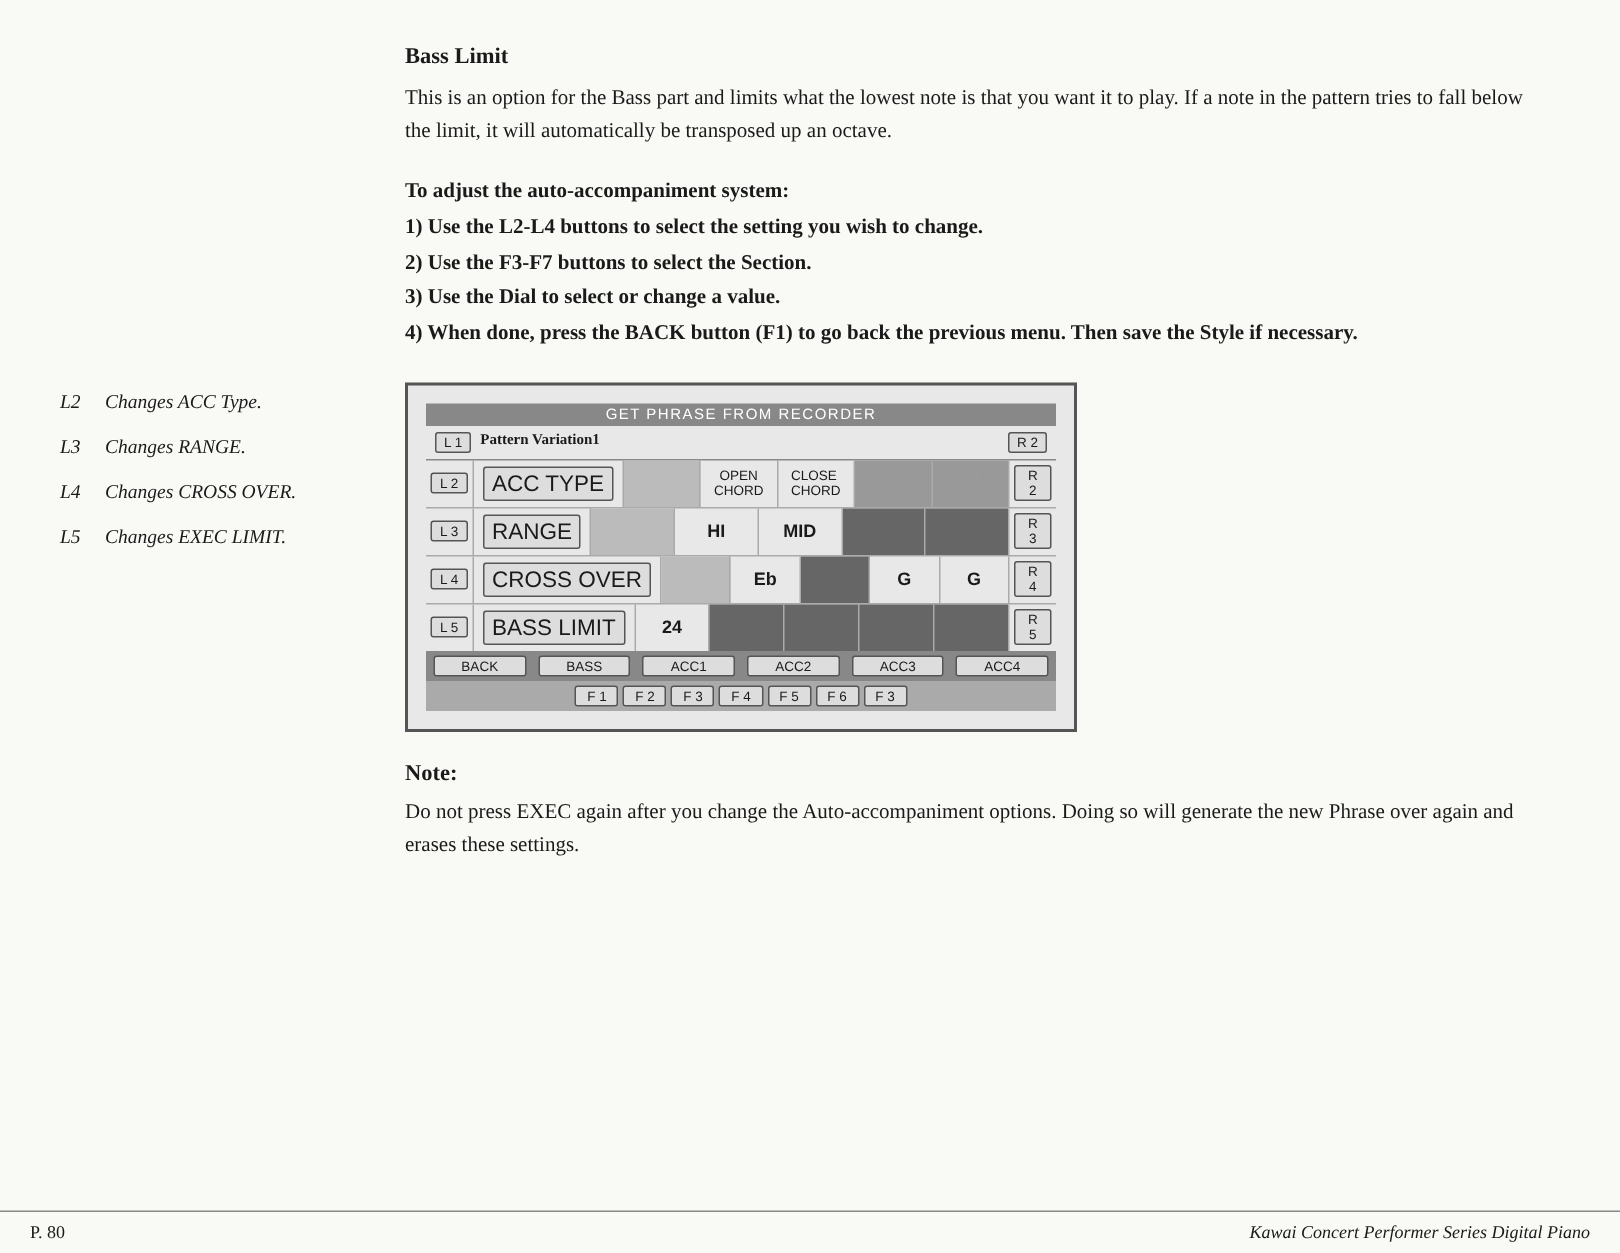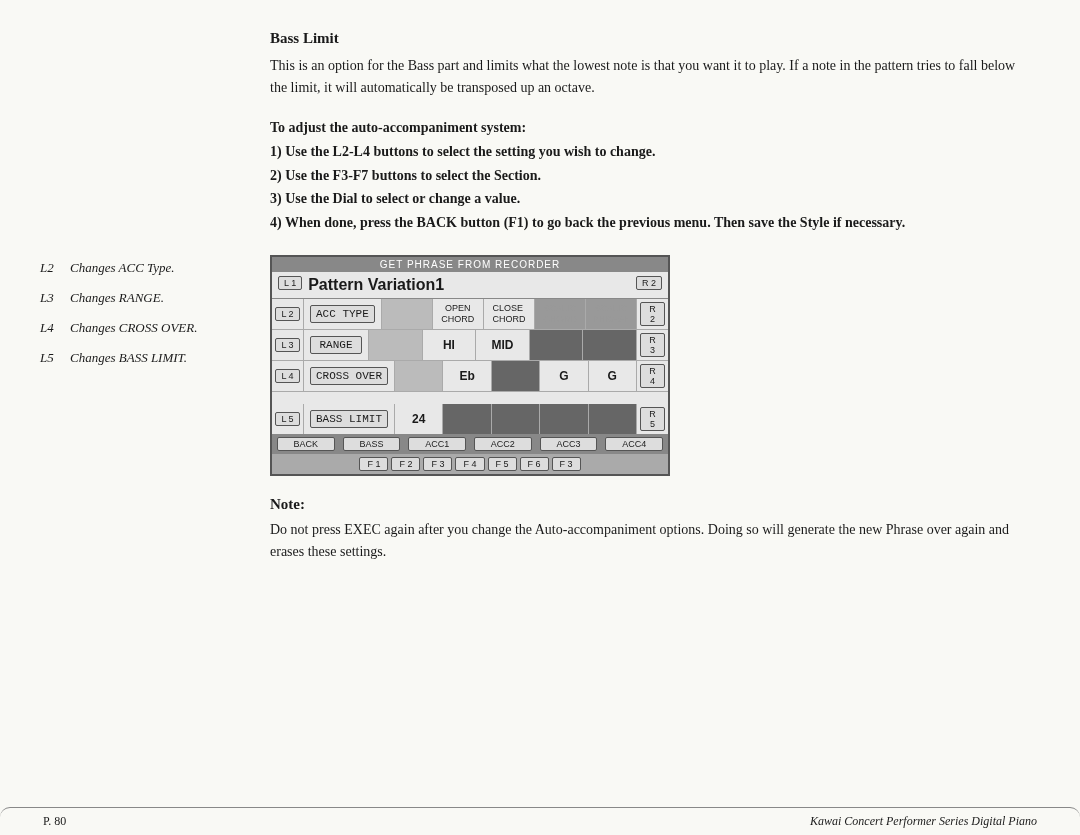--- a/index.html
+++ b/index.html
@@ -79,22 +79,22 @@
     
     .diagram-container {
       margin: 10px 0 15px 0;
       display: flex;
       flex-direction: column;
       align-items: flex-start;
     }
     .diagram-box {
       border: 2px solid #555;
       background: #e8e8e8;
-      width: 400px;
-      padding: 0;
+      width: 448px;
+      padding: 12px;
       position: relative;
     }
     .diagram-title-bar {
       background: #888;
       color: #fff;
       font-size: 10px;
       text-align: center;
       padding: 2px 0;
       letter-spacing: 1px;
       font-family: Arial, sans-serif;
@@ -119,39 +119,38 @@
       border: 1px solid #555;
       background: #ddd;
       font-size: 9px;
       padding: 1px 5px;
       font-family: Arial, sans-serif;
       min-width: 22px;
       text-align: center;
       border-radius: 2px;
     }
     .diagram-title-text {
-      font-size: 16px;
+      font-size: 10px;
       font-weight: bold;
       flex: 1;
       text-align: left;
       padding-left: 6px;
-      font-family: Liberation Sans, sans-serif;
+      font-family: Liberation Serif, serif;
     }
     .diagram-grid {
       display: flex;
       flex-direction: column;
     }
     .diagram-row {
       display: flex;
       align-items: stretch;
       border-bottom: 1px solid #aaa;
     }
     .diagram-row:last-child {
       border-bottom: none;
-      margin-top: 12px;
     }
     .left-btn-cell {
       width: 32px;
       display: flex;
       align-items: center;
       justify-content: center;
       padding: 3px;
       border-right: 1px solid #aaa;
     }
     .right-btn-cell {
@@ -163,23 +162,23 @@
       border-left: 1px solid #aaa;
     }
     .row-content {
       flex: 1;
       display: flex;
       align-items: stretch;
     }
     .func-btn {
       border: 1px solid #555;
       background: #ddd;
-      font-size: 11px;
+      font-size: 15px;
       padding: 2px 5px;
-      font-family: Liberation Mono, monospace;
+      font-family: Liberation Sans, sans-serif;
       text-align: center;
       white-space: nowrap;
       border-radius: 2px;
       min-width: 52px;
       display: flex;
       align-items: center;
       justify-content: center;
     }
     .cell {
       border-right: 1px solid #aaa;
@@ -250,23 +249,22 @@
       margin-bottom: 6px;
     }
     .note-text {
       font-size: 14px;
       line-height: 1.6;
     }
     .footer {
       border-top: 1px solid #888;
       display: flex;
       justify-content: space-between;
-      padding: 6px 43px;
+      padding: 6px 20px;
       font-size: 12px;
-      border-radius: 10px;
     }
     .footer-right {
       font-style: italic;
     }
   </style>
 </head>
 <body>
 
 <div class="page">
   <div class="content-area">
@@ -279,21 +277,21 @@
       <div class="sidebar-item">
         <span class="sidebar-label">L3</span>
         <span class="sidebar-text">Changes RANGE.</span>
       </div>
       <div class="sidebar-item">
         <span class="sidebar-label">L4</span>
         <span class="sidebar-text">Changes CROSS OVER.</span>
       </div>
       <div class="sidebar-item">
         <span class="sidebar-label">L5</span>
-        <span class="sidebar-text">Changes BASS LIMIT.</span>
+        <span class="sidebar-text">Changes EXEC LIMIT.</span>
       </div>
     </div>
 
     <div class="main-content">
 
       <div class="section-title">Bass Limit</div>
       <div class="body-text">This is an option for the Bass part and limits what the lowest note is that you want it to play.  If a note in the pattern tries to fall below the limit, it will automatically be transposed up an octave.</div>
 
       <div class="instruction-heading">To adjust the auto-accompaniment system:</div>
       <ol class="instruction-list">

